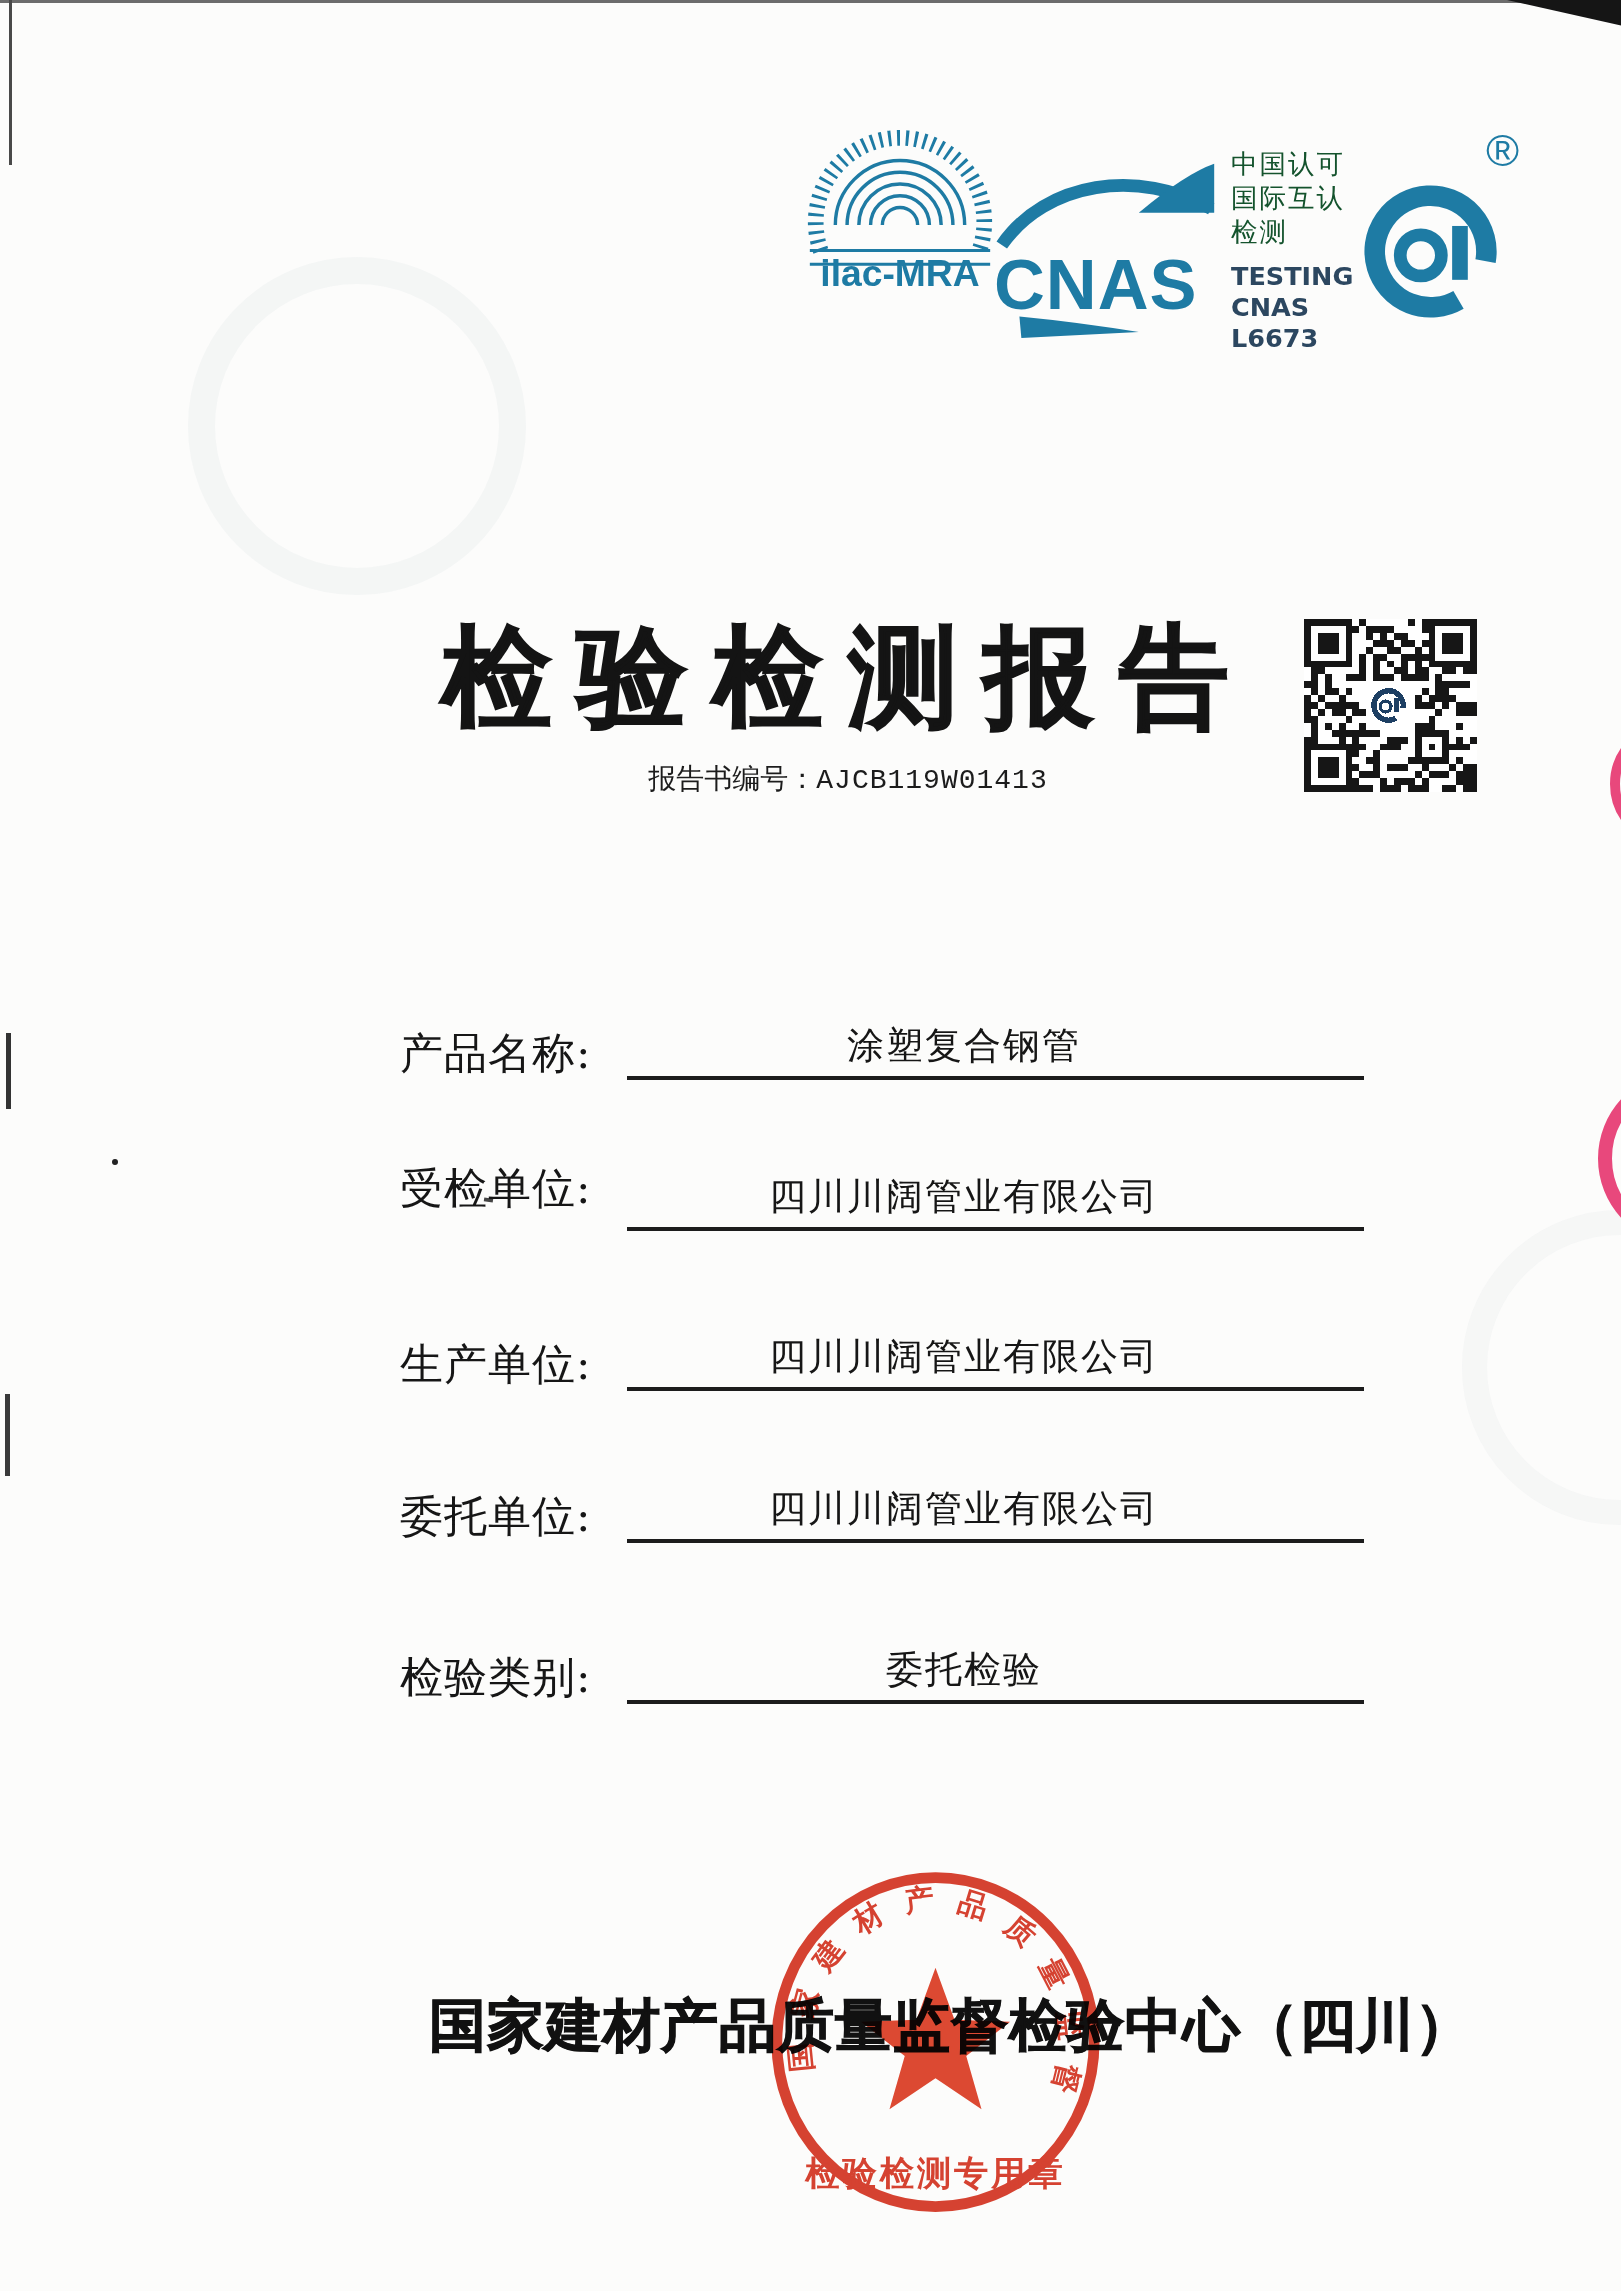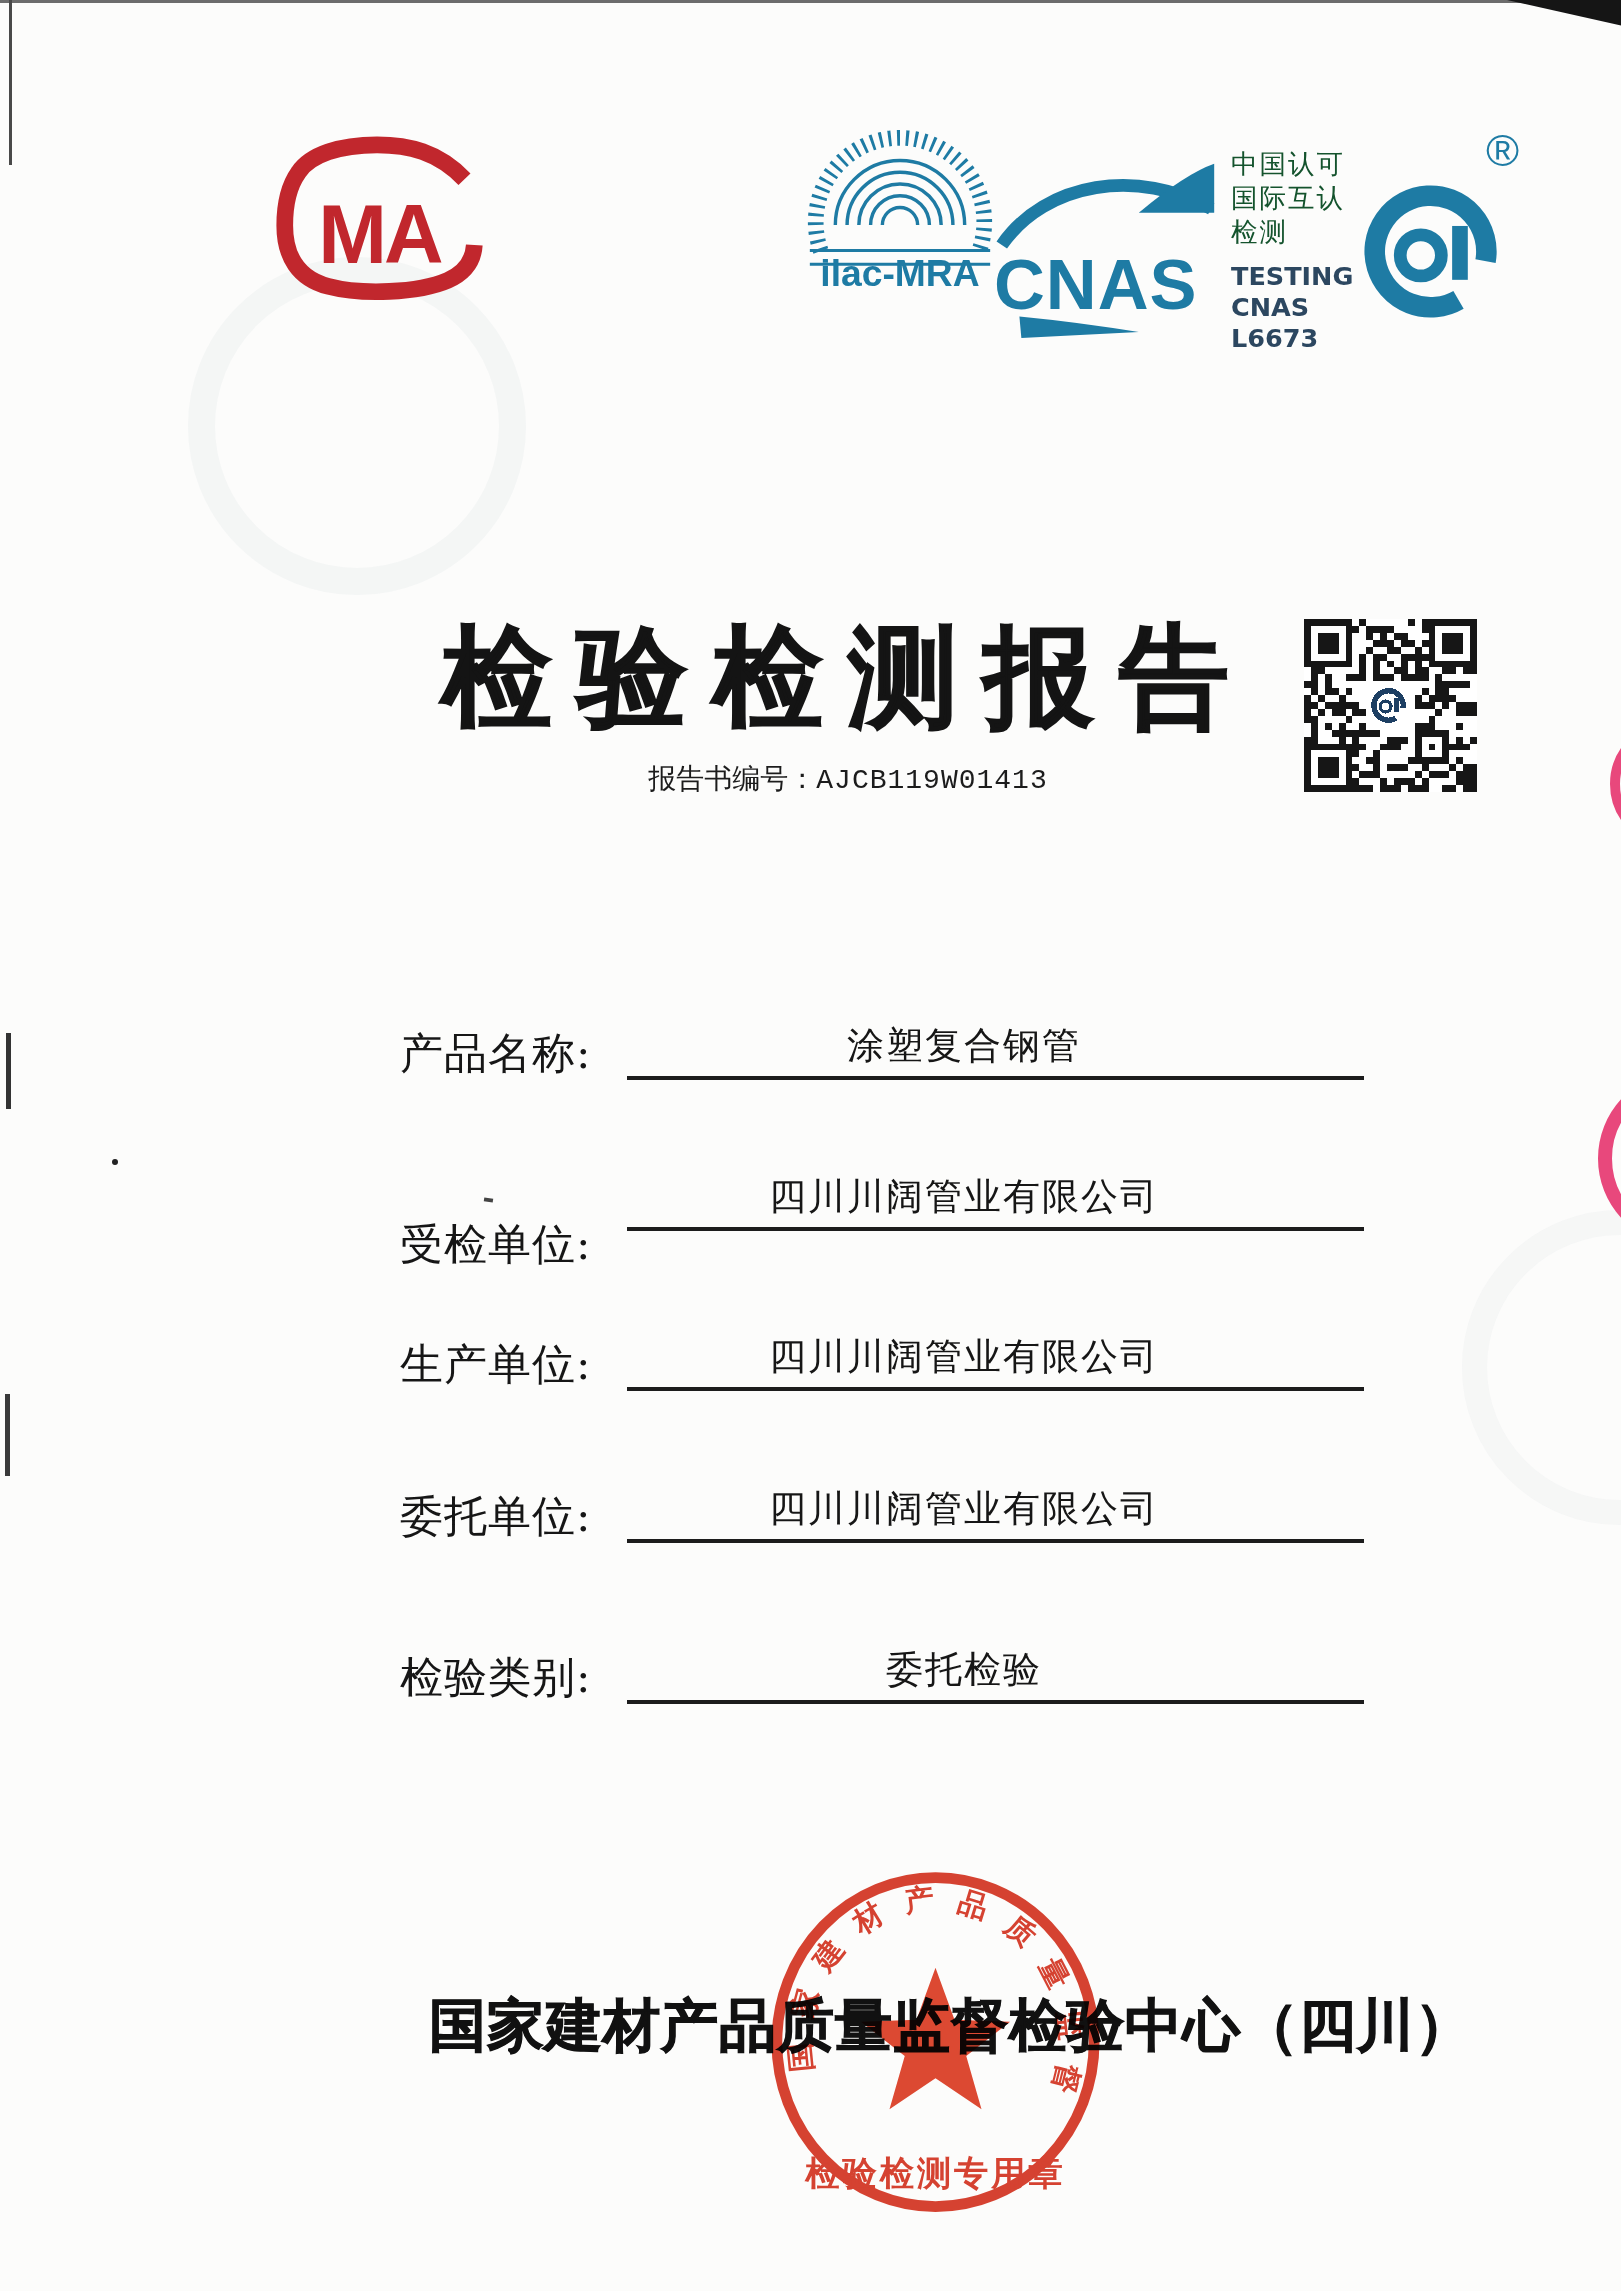--- a/index.html
+++ b/index.html
@@ -79,27 +79,20 @@
   <div class="art-top-line"></div>
   <div class="art-corner-tr"></div>
   <div class="art-left1"></div>
   <div class="art-left2"></div>
   <div class="art-left3"></div>
   <div class="art-dot1"></div>
   <div class="art-dash1"></div>
   <div class="pink-arc pink1"></div>
   <div class="pink-arc pink2"></div>
 
-  <div class="logo cma">
-    <svg width="220" height="167" viewBox="0 0 224 170">
-      <path d="M 197 45 C 170 17 140 10 108 10 C 70 10 40 20 28 38 C 18 52 14 70 14 92
-               C 14 124 28 146 58 154 C 92 163 150 161 180 148 C 198 140 206 128 207 112" fill="none" stroke="#c1272d" stroke-width="17"></path>
-      <text x="48" y="130" font-family="Liberation Sans, DejaVu Sans, sans-serif" font-size="84" font-weight="700" fill="#c1272d" letter-spacing="-3">MA</text>
-    </svg>
-  </div>
 
 
   <div class="logo ilac">
     <svg width="196" height="201" viewBox="0 0 200 205">
       <path d="M 19.2 124.4 A 86 86 0 1 1 180.8 124.4" fill="none" stroke="#1e7ba4" stroke-width="16" stroke-dasharray="3 6"></path>
       <path d="M 82 98 A 18 18 0 0 1 118 98" fill="none" stroke="#1e7ba4" stroke-width="3.5"></path>
       <path d="M 70 98 A 30 30 0 0 1 130 98" fill="none" stroke="#1e7ba4" stroke-width="3.5"></path>
       <path d="M 58 98 A 42 42 0 0 1 142 98" fill="none" stroke="#1e7ba4" stroke-width="3.5"></path>
       <path d="M 46 98 A 54 54 0 0 1 154 98" fill="none" stroke="#1e7ba4" stroke-width="3.5"></path>
       <path d="M 34 98 A 66 66 0 0 1 166 98" fill="none" stroke="#1e7ba4" stroke-width="3.5"></path>
@@ -460,21 +453,21 @@
         <rect x="28" y="16" width="4.5" height="15" fill="#1d3f63"></rect>
       </svg>
     </div>
   </div>
 
   <div>
     <div class="field-label" style="top:1025px">产品名称:</div>
     <div class="field-value" style="top:1021px">涂塑复合钢管</div>
     <div class="field-line" style="top:1076px"></div>
 
-    <div class="field-label" style="top:1216px">受检单位:</div>
+    <div class="field-label" style="top:1160px">受检单位:</div>
     <div class="field-value" style="top:1172px">四川川阔管业有限公司</div>
     <div class="field-line" style="top:1227px"></div>
 
     <div class="field-label" style="top:1336px">生产单位:</div>
     <div class="field-value" style="top:1332px">四川川阔管业有限公司</div>
     <div class="field-line" style="top:1387px"></div>
 
     <div class="field-label" style="top:1488px">委托单位:</div>
     <div class="field-value" style="top:1484px">四川川阔管业有限公司</div>
     <div class="field-line" style="top:1539px"></div>

